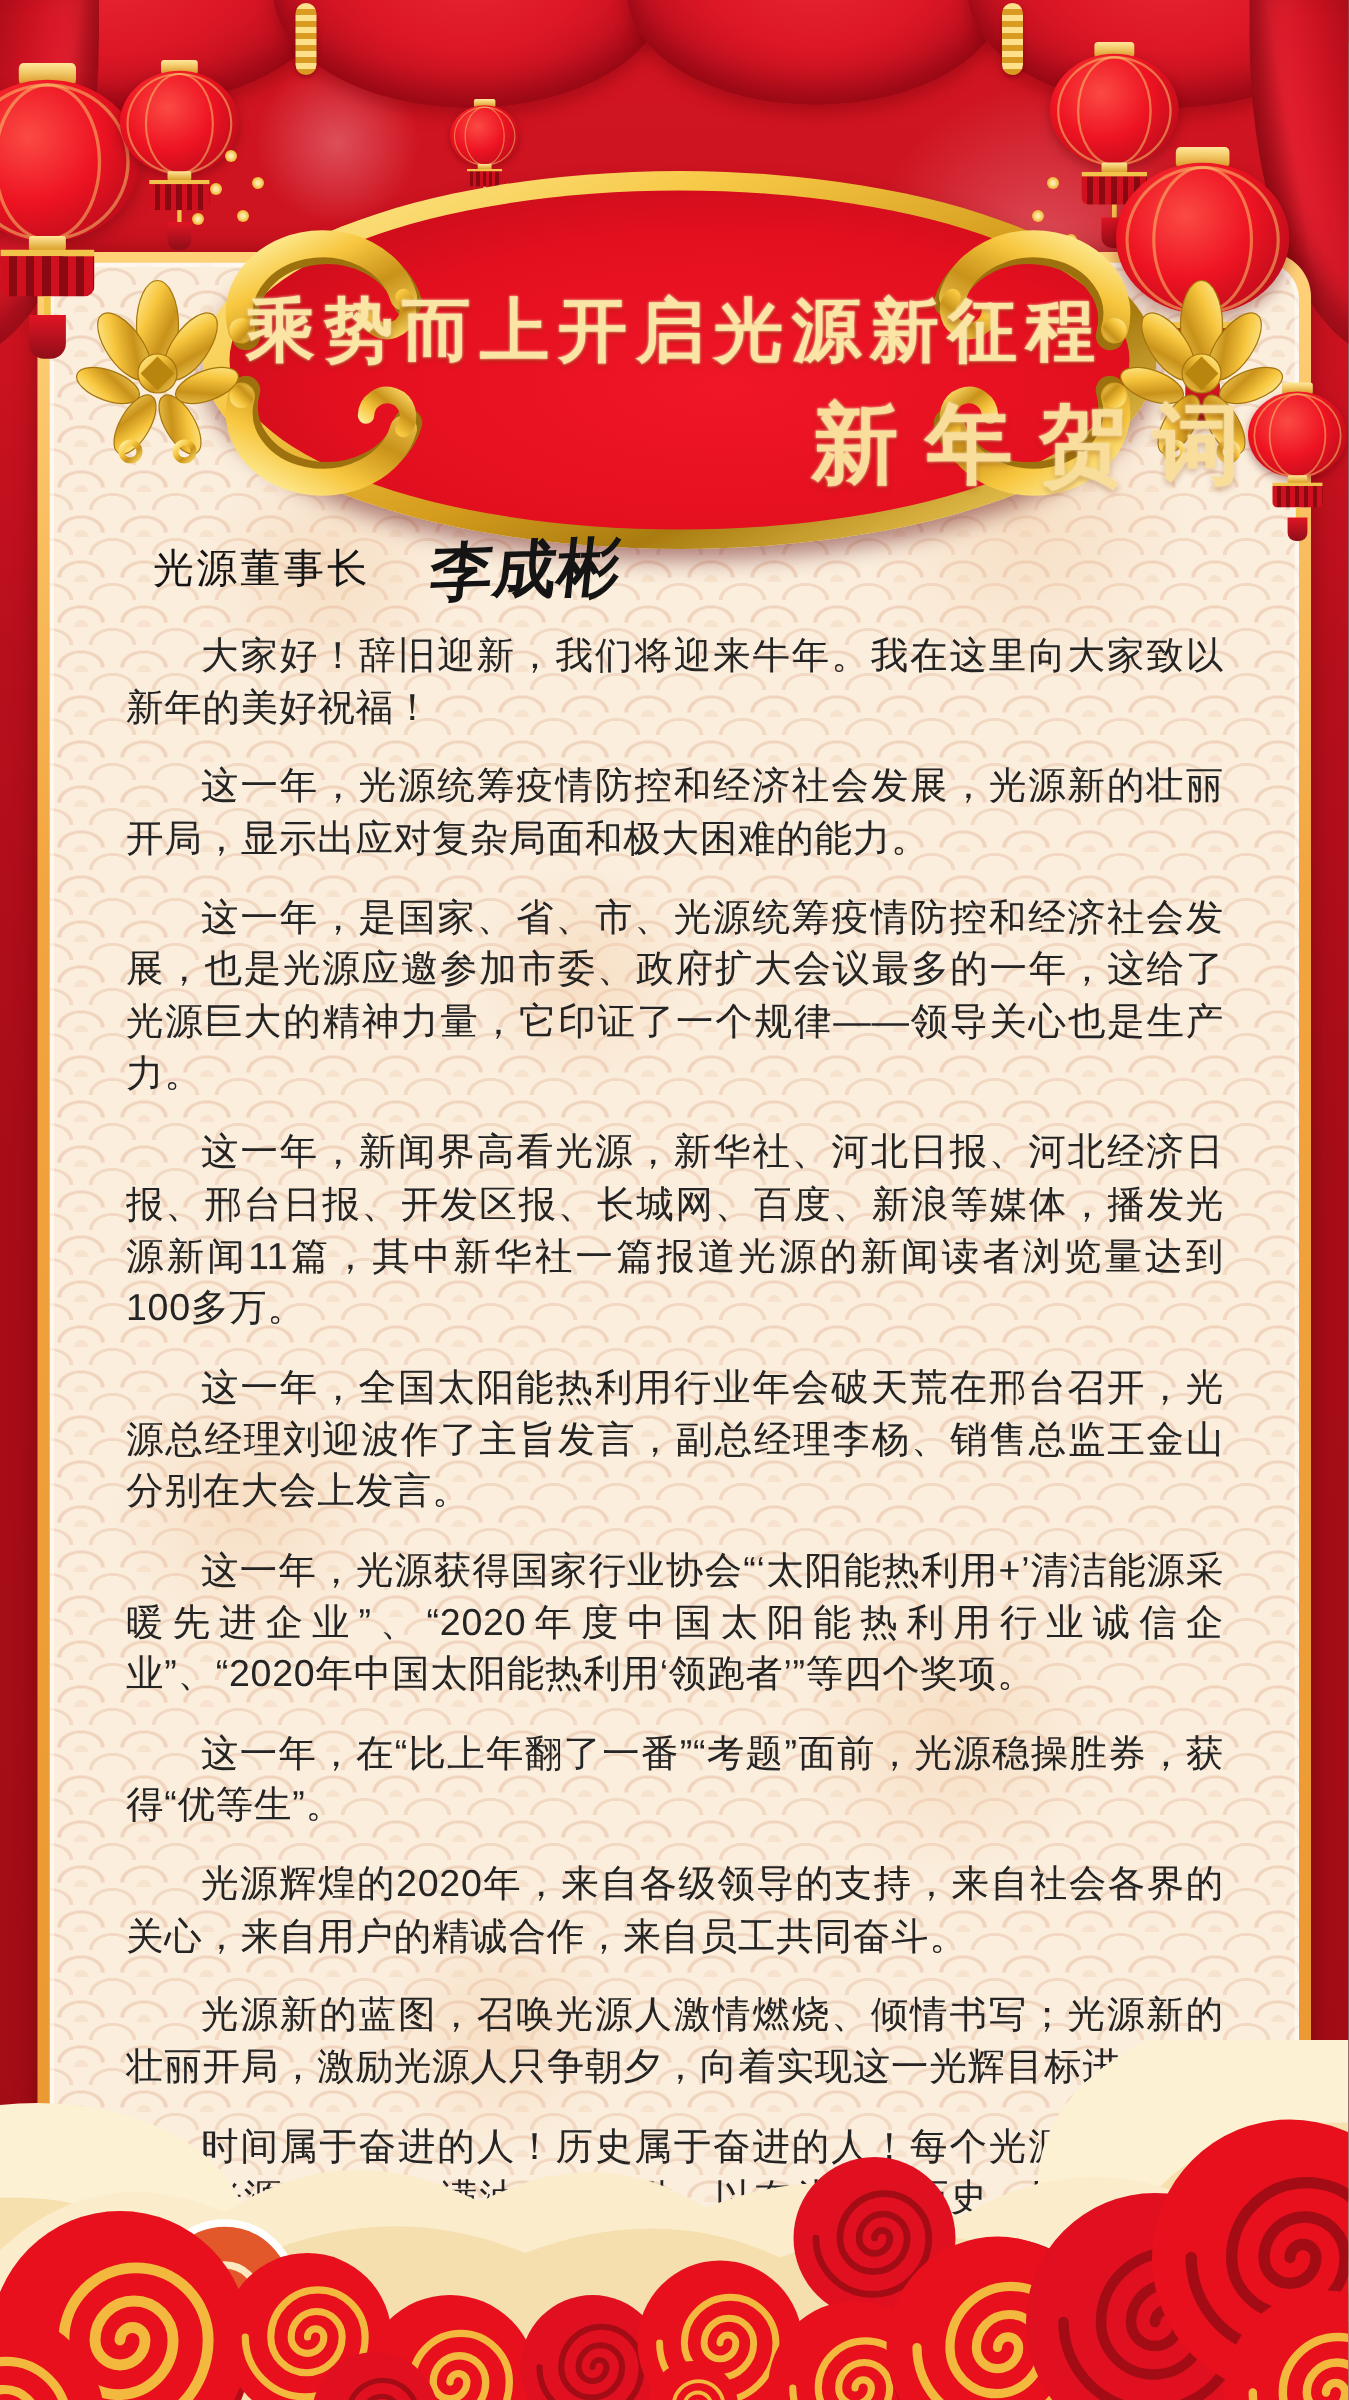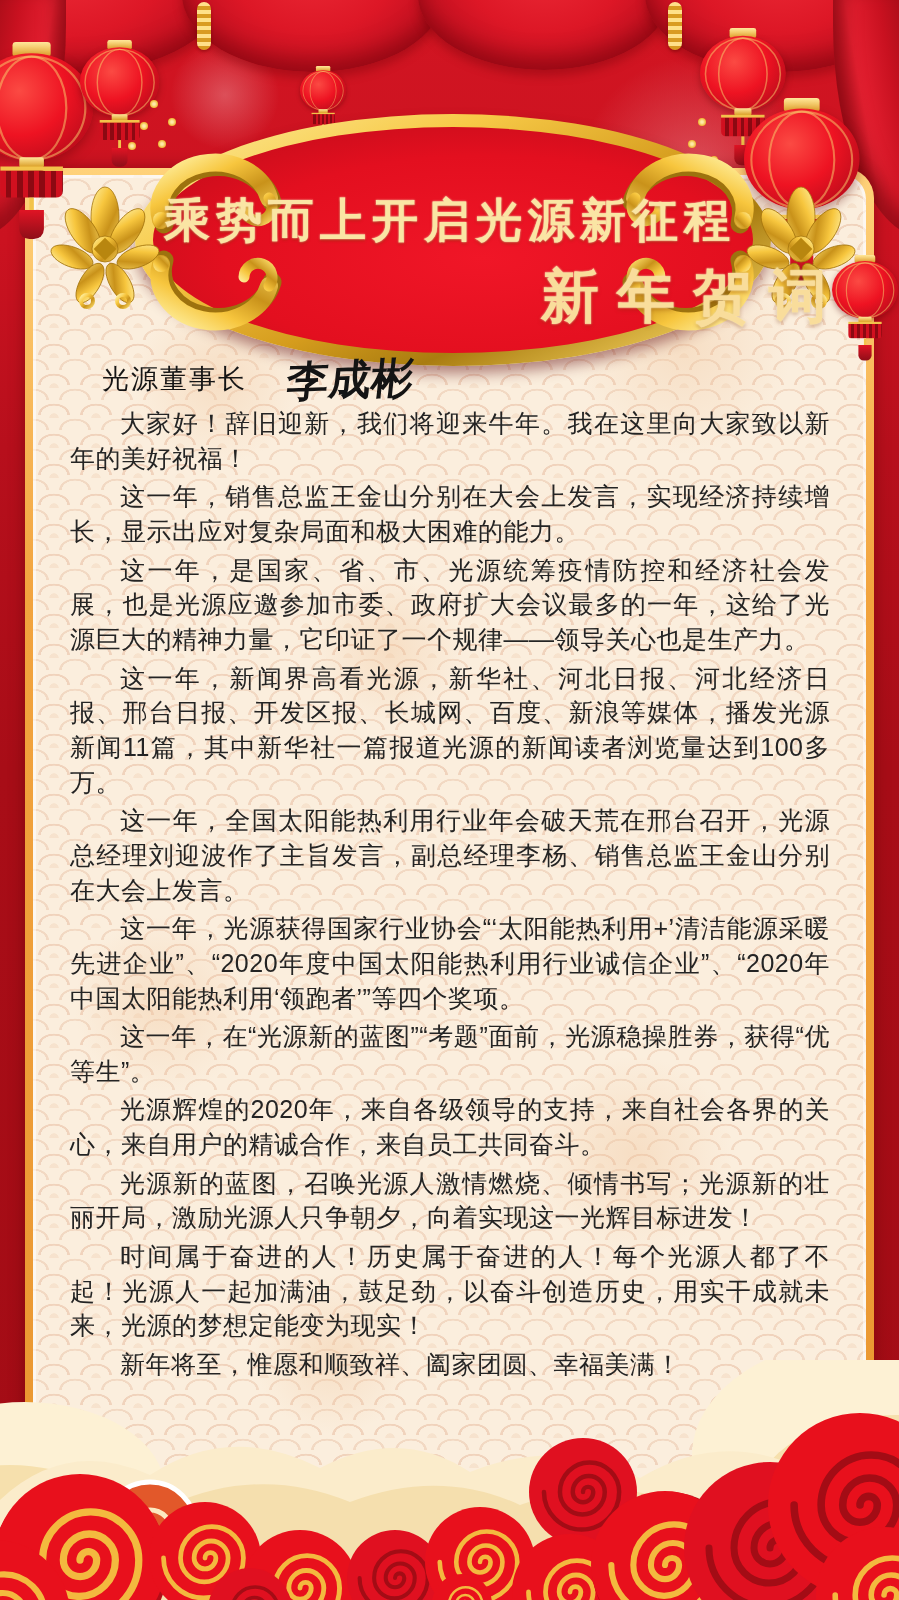--- a/index.html
+++ b/index.html
@@ -68,21 +68,21 @@
         text-shadow:0 0 2px #fff4c8,0 2px 3px rgba(130,50,0,.45);}
   .banner-sub{position:absolute;left:0;top:158px;width:100%;text-align:right;
         font-size:58px;font-weight:bold;letter-spacing:18px;text-indent:18px;color:#f9dd9b;white-space:nowrap;
         text-shadow:0 0 2px #fff4c8,0 2px 4px rgba(130,50,0,.4);}
   
   .byline{position:absolute;left:102px;top:352px;z-index:8;white-space:nowrap;}
   .byline .role{font-size:27px;font-weight:normal;color:#151515;letter-spacing:2px;}
   .byline .name{display:inline-block;margin-left:40px;font-size:42px;font-weight:bold;
         font-family:"DejaVu Serif",serif;color:#141414;transform:skew(-8deg) rotate(-2deg);vertical-align:-6px;}
   .article{position:absolute;left:66px;top:402px;width:768px;z-index:8;}
-  .article p{margin:4px;text-indent:2em;font-size:25px;line-height:34.65px;color:#242424;
+  .article p{margin:18px;text-indent:2em;font-size:25px;line-height:34.65px;color:#242424;
         text-align:justify;letter-spacing:.5px;}
   
   .clouds{position:absolute;left:0;top:1360px;z-index:9;}
 </style>
 </head>
 <body>
 
 <div class="page">
 
   <div class="bokeh" style="left:170px;top:40px;width:110px;height:110px;opacity:.5"></div>
@@ -242,26 +242,26 @@
     <div class="banner-title">乘势而上开启光源新征程</div>
     <div class="banner-sub">新年贺词</div>
   </div>
 
   <div class="byline">
     <span class="role">光源董事长</span><span class="name">李成彬</span>
   </div>
 
   <div class="article">
       <p>大家好！辞旧迎新，我们将迎来牛年。我在这里向大家致以新年的美好祝福！</p>
-      <p>这一年，销售总监王金山分别在大会上发言，实现经济持续增长，显示出应对复杂局面和极大困难的能力。</p>
+      <p>这一年，光源统筹疫情防控和经济社会发展，光源新的壮丽开局，显示出应对复杂局面和极大困难的能力。</p>
       <p>这一年，是国家、省、市、光源统筹疫情防控和经济社会发展，也是光源应邀参加市委、政府扩大会议最多的一年，这给了光源巨大的精神力量，它印证了一个规律——领导关心也是生产力。</p>
       <p>这一年，新闻界高看光源，新华社、河北日报、河北经济日报、邢台日报、开发区报、长城网、百度、新浪等媒体，播发光源新闻11篇，其中新华社一篇报道光源的新闻读者浏览量达到100多万。</p>
       <p>这一年，全国太阳能热利用行业年会破天荒在邢台召开，光源总经理刘迎波作了主旨发言，副总经理李杨、销售总监王金山分别在大会上发言。</p>
       <p>这一年，光源获得国家行业协会“‘太阳能热利用+’清洁能源采暖先进企业”、“2020年度中国太阳能热利用行业诚信企业”、“2020年中国太阳能热利用‘领跑者’”等四个奖项。</p>
-      <p>这一年，在“光源新的蓝图”“考题”面前，光源稳操胜券，获得“优等生”。</p>
+      <p>这一年，在“比上年翻了一番”“考题”面前，光源稳操胜券，获得“优等生”。</p>
       <p>光源辉煌的2020年，来自各级领导的支持，来自社会各界的关心，来自用户的精诚合作，来自员工共同奋斗。</p>
       <p>光源新的蓝图，召唤光源人激情燃烧、倾情书写；光源新的壮丽开局，激励光源人只争朝夕，向着实现这一光辉目标进发！</p>
       <p>时间属于奋进的人！历史属于奋进的人！每个光源人都了不起！光源人一起加满油，鼓足劲，以奋斗创造历史，用实干成就未来，光源的梦想定能变为现实！</p>
       <p>新年将至，惟愿和顺致祥、阖家团圆、幸福美满！</p>
     </div>
 
   <svg class="clouds" width="899" height="240" viewBox="0 0 899 240">
     <defs>
       <g id="sp">
         <path d="M0 0 a3.2 3.2 0 0 1 6.4 0 a6.4 6.4 0 0 1 -12.8 0 a10 10 0 0 1 20 0 a14 14 0 0 1 -28 0 a18.5 18.5 0 0 1 37 0 a23.5 23.5 0 0 1 -47 0" fill="none" stroke-width="2.8" stroke-linecap="round"></path>

